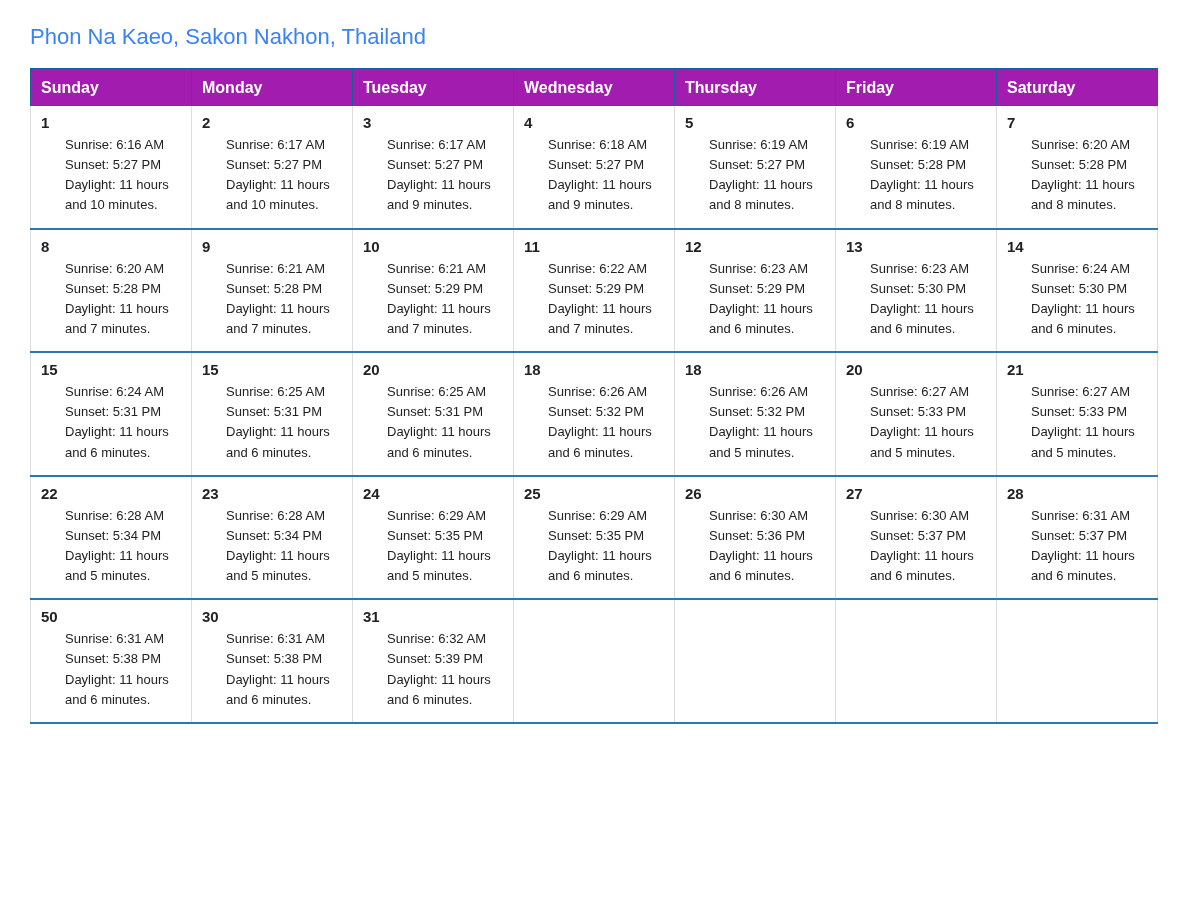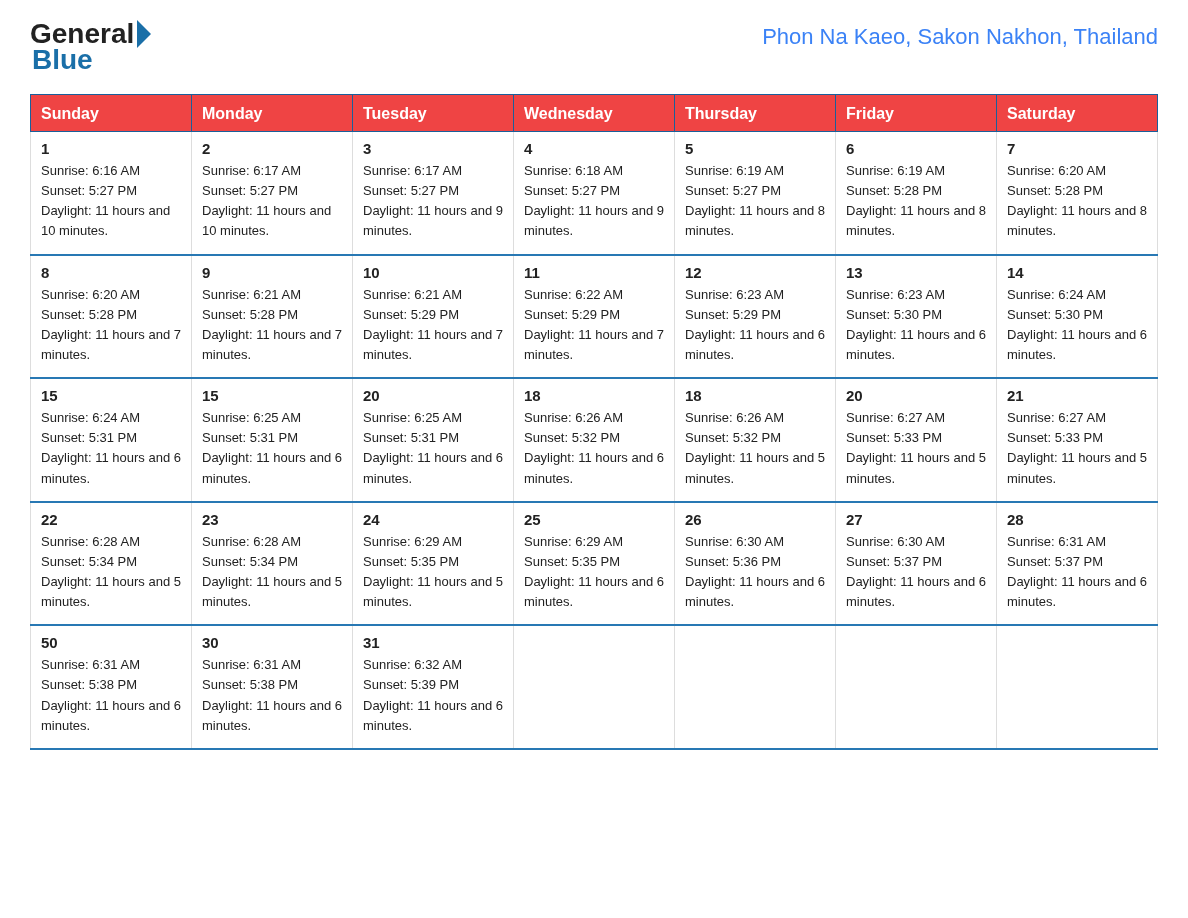--- a/index.html
+++ b/index.html
@@ -61,21 +61,21 @@
       font-size: 22px;
       color: #3b82f6;
       margin-top: 4px;
     }
     table {
       width: 100%;
       border-collapse: collapse;
       table-layout: fixed;
     }
     thead tr {
-      background-color: #ef4444;
+      background-color: #a21caf;
     }
     thead th {
       color: #fff;
       font-size: 16px;
       font-weight: 600;
       padding: 10px 10px 8px 10px;
       text-align: left;
       border: 1px solid #1a5f9a;
     }
     tbody tr {
@@ -92,36 +92,30 @@
     }
     .day-num {
       font-size: 15px;
       font-weight: 600;
       margin-bottom: 4px;
       display: block;
     }
     .day-info {
       font-size: 13px;
       line-height: 1.55;
+      margin-left: 24px;
     }
     td:empty {
       background: #fff;
     }
   </style>
 </head>
 <body>
 
 <div class="header">
-  <div class="logo">
-    <div class="logo-text">
-      <span class="logo-general">General</span>
-      <span class="logo-arrow"></span>
-    </div>
-    <div class="logo-blue">Blue</div>
-  </div>
   <div class="title-block">
     <div class="cal-subtitle">Phon Na Kaeo, Sakon Nakhon, Thailand</div>
   </div>
 </div>
 
 <table>
   <thead>
     <tr>
       <th>Sunday</th>
       <th>Monday</th>

